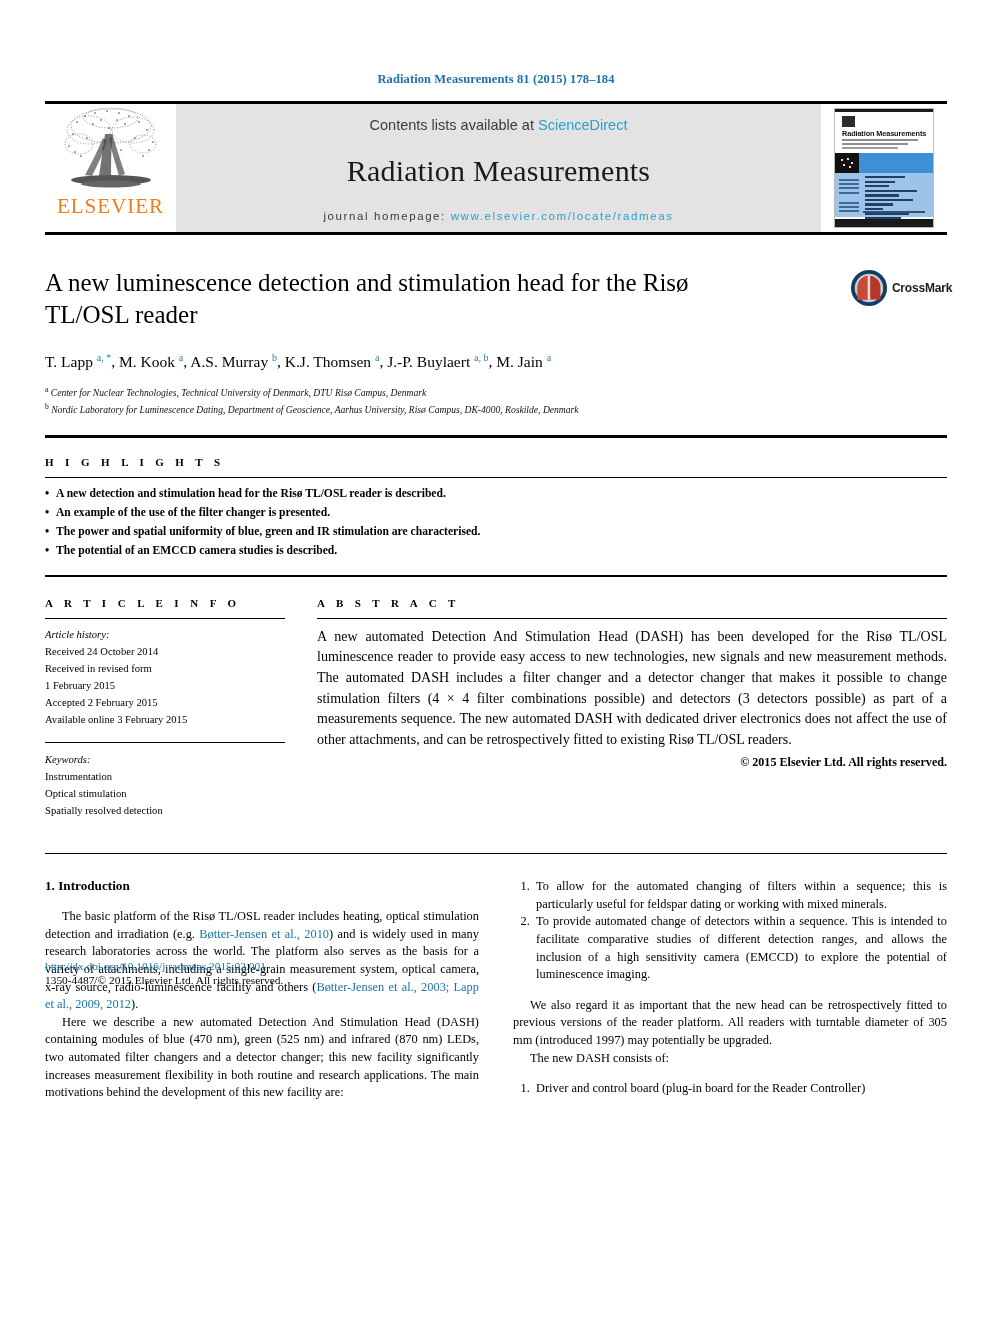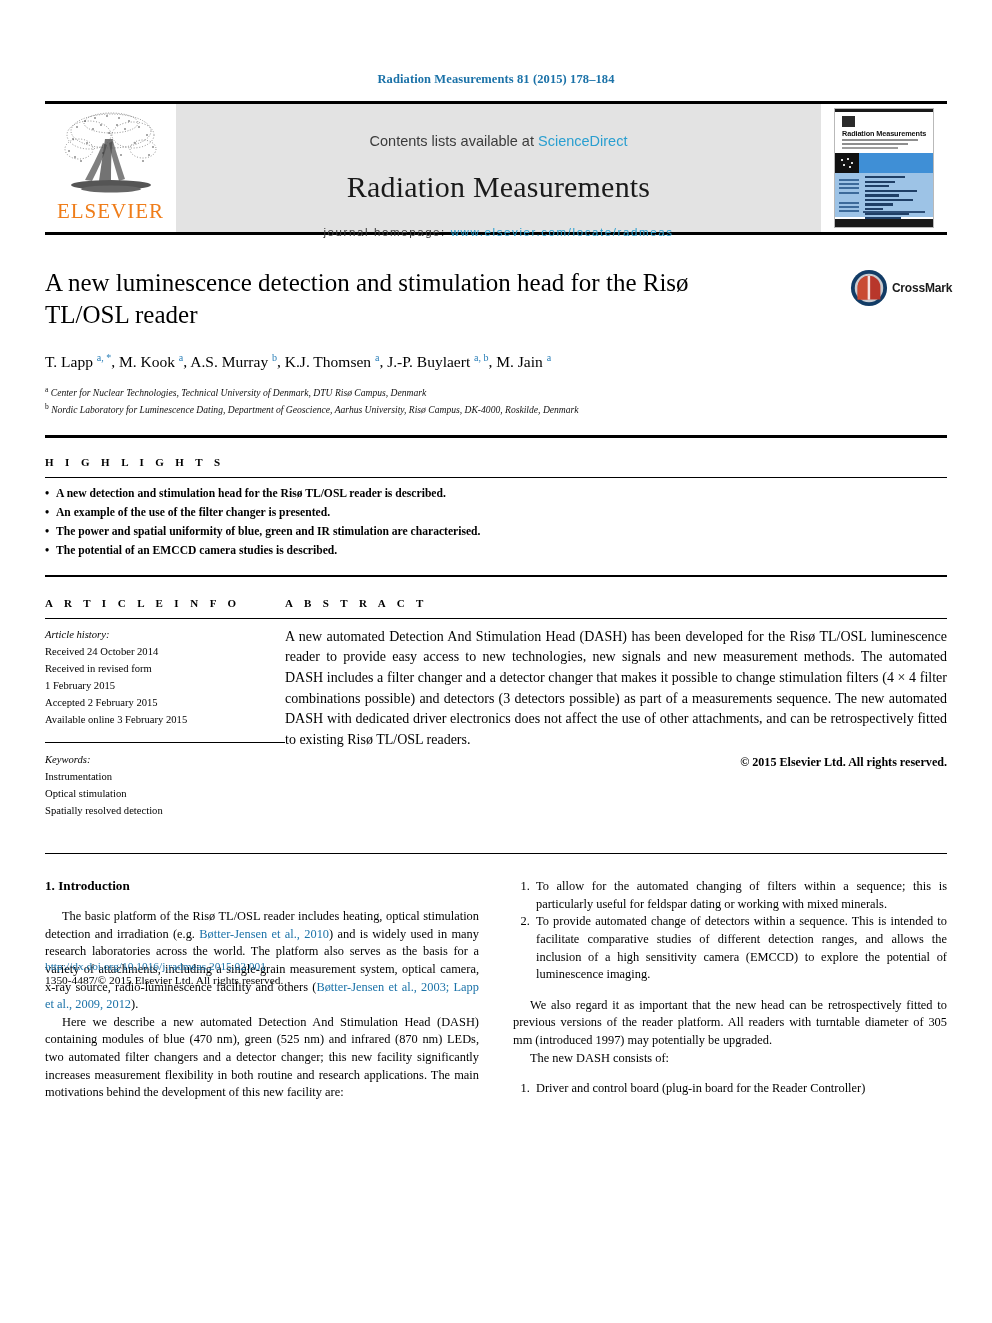--- a/index.html
+++ b/index.html
@@ -42,40 +42,39 @@
     align-items: stretch;
     height: 128px;
   }
   .elsevier-block {
     width: 131px;
     flex: 0 0 131px;
     display: flex;
     flex-direction: column;
     align-items: center;
     justify-content: flex-start;
-    padding-top: 5px;
     background: #fff;
   }
   .tree-logo { width: 104px; height: 92px; display:block; }
   .elsevier-word {
     font-family: "Liberation Serif", serif;
     font-size: 21px;
     letter-spacing: 1.0px;
     color: #ef7d1a;
     font-weight: normal;
     margin-top: -2px;
   }
   .center-banner {
     flex: 1 1 auto;
     background: #e3e3e3;
     display: flex;
     flex-direction: column;
     align-items: center;
     justify-content: flex-start;
-    padding-top: 29px;
+    padding-top: 13px;
     box-sizing: border-box;
   }
   .contents-line {
     font-family: "Liberation Sans", sans-serif;
     font-size: 14.5px;
     color: #3b3b3b;
   }
   .contents-line .sd-link { color: #2a9fd0; }
   .journal-title {
     font-family: "Liberation Serif", serif;
@@ -218,20 +217,21 @@
     left: 0;
     top: -1px;
     font-size: 12px;
   }
 
   
   .info-abstract {
     margin: 0 45px;
     padding-top: 20px;
     display: flex;
+    gap: 32px;
   }
   .col-info { flex: 0 0 240px; }
   .col-abs { flex: 1 1 auto; }
   .inner-rule { border-top: 1.6px solid #000; margin-top: 9px; }
 
   .info-body {
     font-family: "Liberation Serif", serif;
     font-size: 10.6px;
     line-height: 1.62;
     padding-top: 7px;

